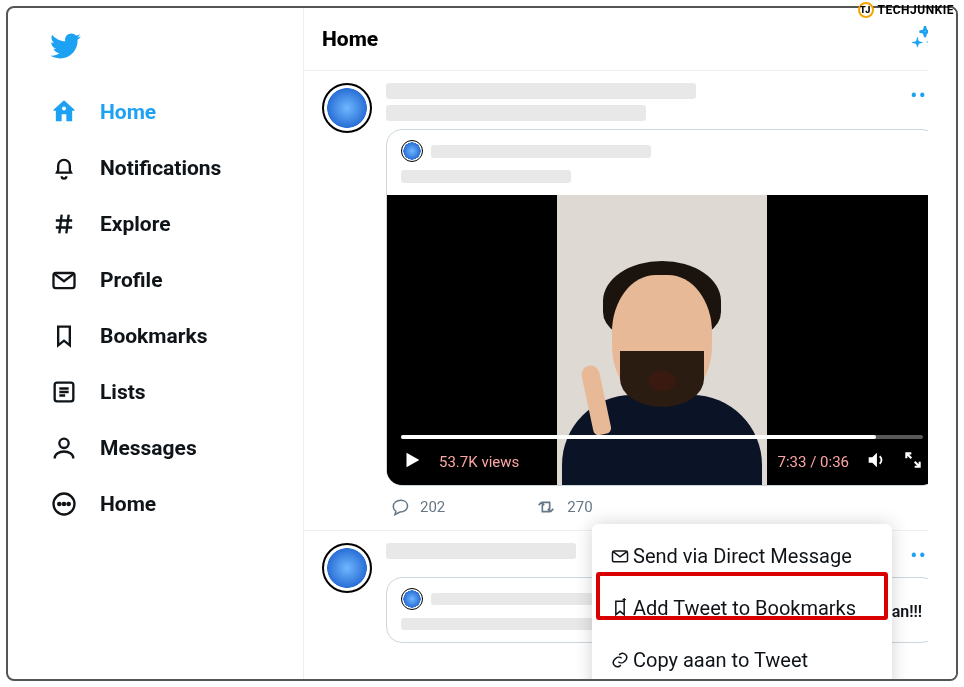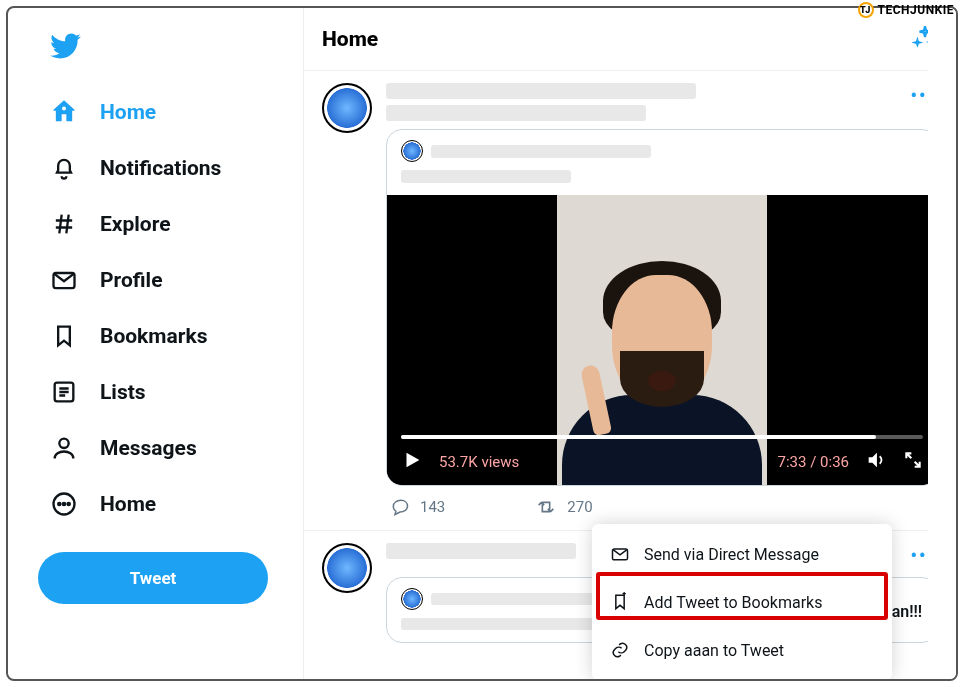--- a/index.html
+++ b/index.html
@@ -276,23 +276,23 @@
       width: 300px;
       background: #fff;
       border-radius: 6px;
       box-shadow: 0 0 18px rgba(0,0,0,0.18);
       z-index: 40;
       padding: 6px 0;
     }
     .share-item {
       display: flex;
       align-items: center;
-      gap: 14px;
+      gap: 3px;
       padding: 14px 18px;
-      font-size: 16px;
+      font-size: 20px;
       color: #0f1419;
       cursor: pointer;
     }
     .share-item svg { width: 20px; height: 20px; stroke: #0f1419; }
     .highlight-box {
       position: absolute;
       border: 4px solid #d80000;
       border-radius: 3px;
       top: 564px;
       left: 588px;
@@ -411,21 +411,20 @@
         <svg viewBox="0 0 24 24" fill="none" stroke="#0f1419" stroke-width="2">
             <circle cx="12" cy="12" r="9"></circle>
             <circle cx="8" cy="12" r="1" fill="#0f1419"></circle>
             <circle cx="12" cy="12" r="1" fill="#0f1419"></circle>
             <circle cx="16" cy="12" r="1" fill="#0f1419"></circle>
           </svg>
       </span>
       <span>Home</span>
     </div>
 
-    <button class="tweet-btn">Tweet</button>
   </nav>
 
   <main class="main">
     <div class="home-header">
       <h1>Home</h1>
       <span class="sparkle">
         <svg viewBox="0 0 24 24" width="26" height="26" fill="none" stroke="#1da1f2" stroke-width="2">
             <path d="m12 2 1 4 4 1-4 1-1 4-1-4-4-1 4-1zM19 14l.6 2 2 .6-2 .6-.6 2-.6-2-2-.6 2-.6zM5 15l.5 1.6 1.6.5-1.6.5L5 19l-.5-1.4-1.6-.5 1.6-.5z"></path>
           </svg>
       </span>
@@ -490,21 +489,21 @@
                 </div>
               </div>
             </div>
           </div>
 
           <div class="actions">
             <div class="act">
               <svg viewBox="0 0 24 24" width="20" height="20" fill="none" stroke="#657786" stroke-width="1.8">
                   <path d="M21 11c0 4-4 7-9 7l-6 3 1-4c-2-1-3-3-3-6 0-4 4-7 9-7s8 3 8 7z"></path>
                 </svg>
-              <span>143</span>
+              <span>202</span>
             </div>
             <div class="act">
               <svg viewBox="0 0 24 24" width="22" height="22" fill="none" stroke="#657786" stroke-width="1.8">
                   <path d="M7 7h9v8M7 7 4 10M7 7l3 3M17 17H8V9M17 17l3-3M17 17l-3-3"></path>
                 </svg>
               <span>270</span>
             </div>
           </div>
         </div>
       </article>

